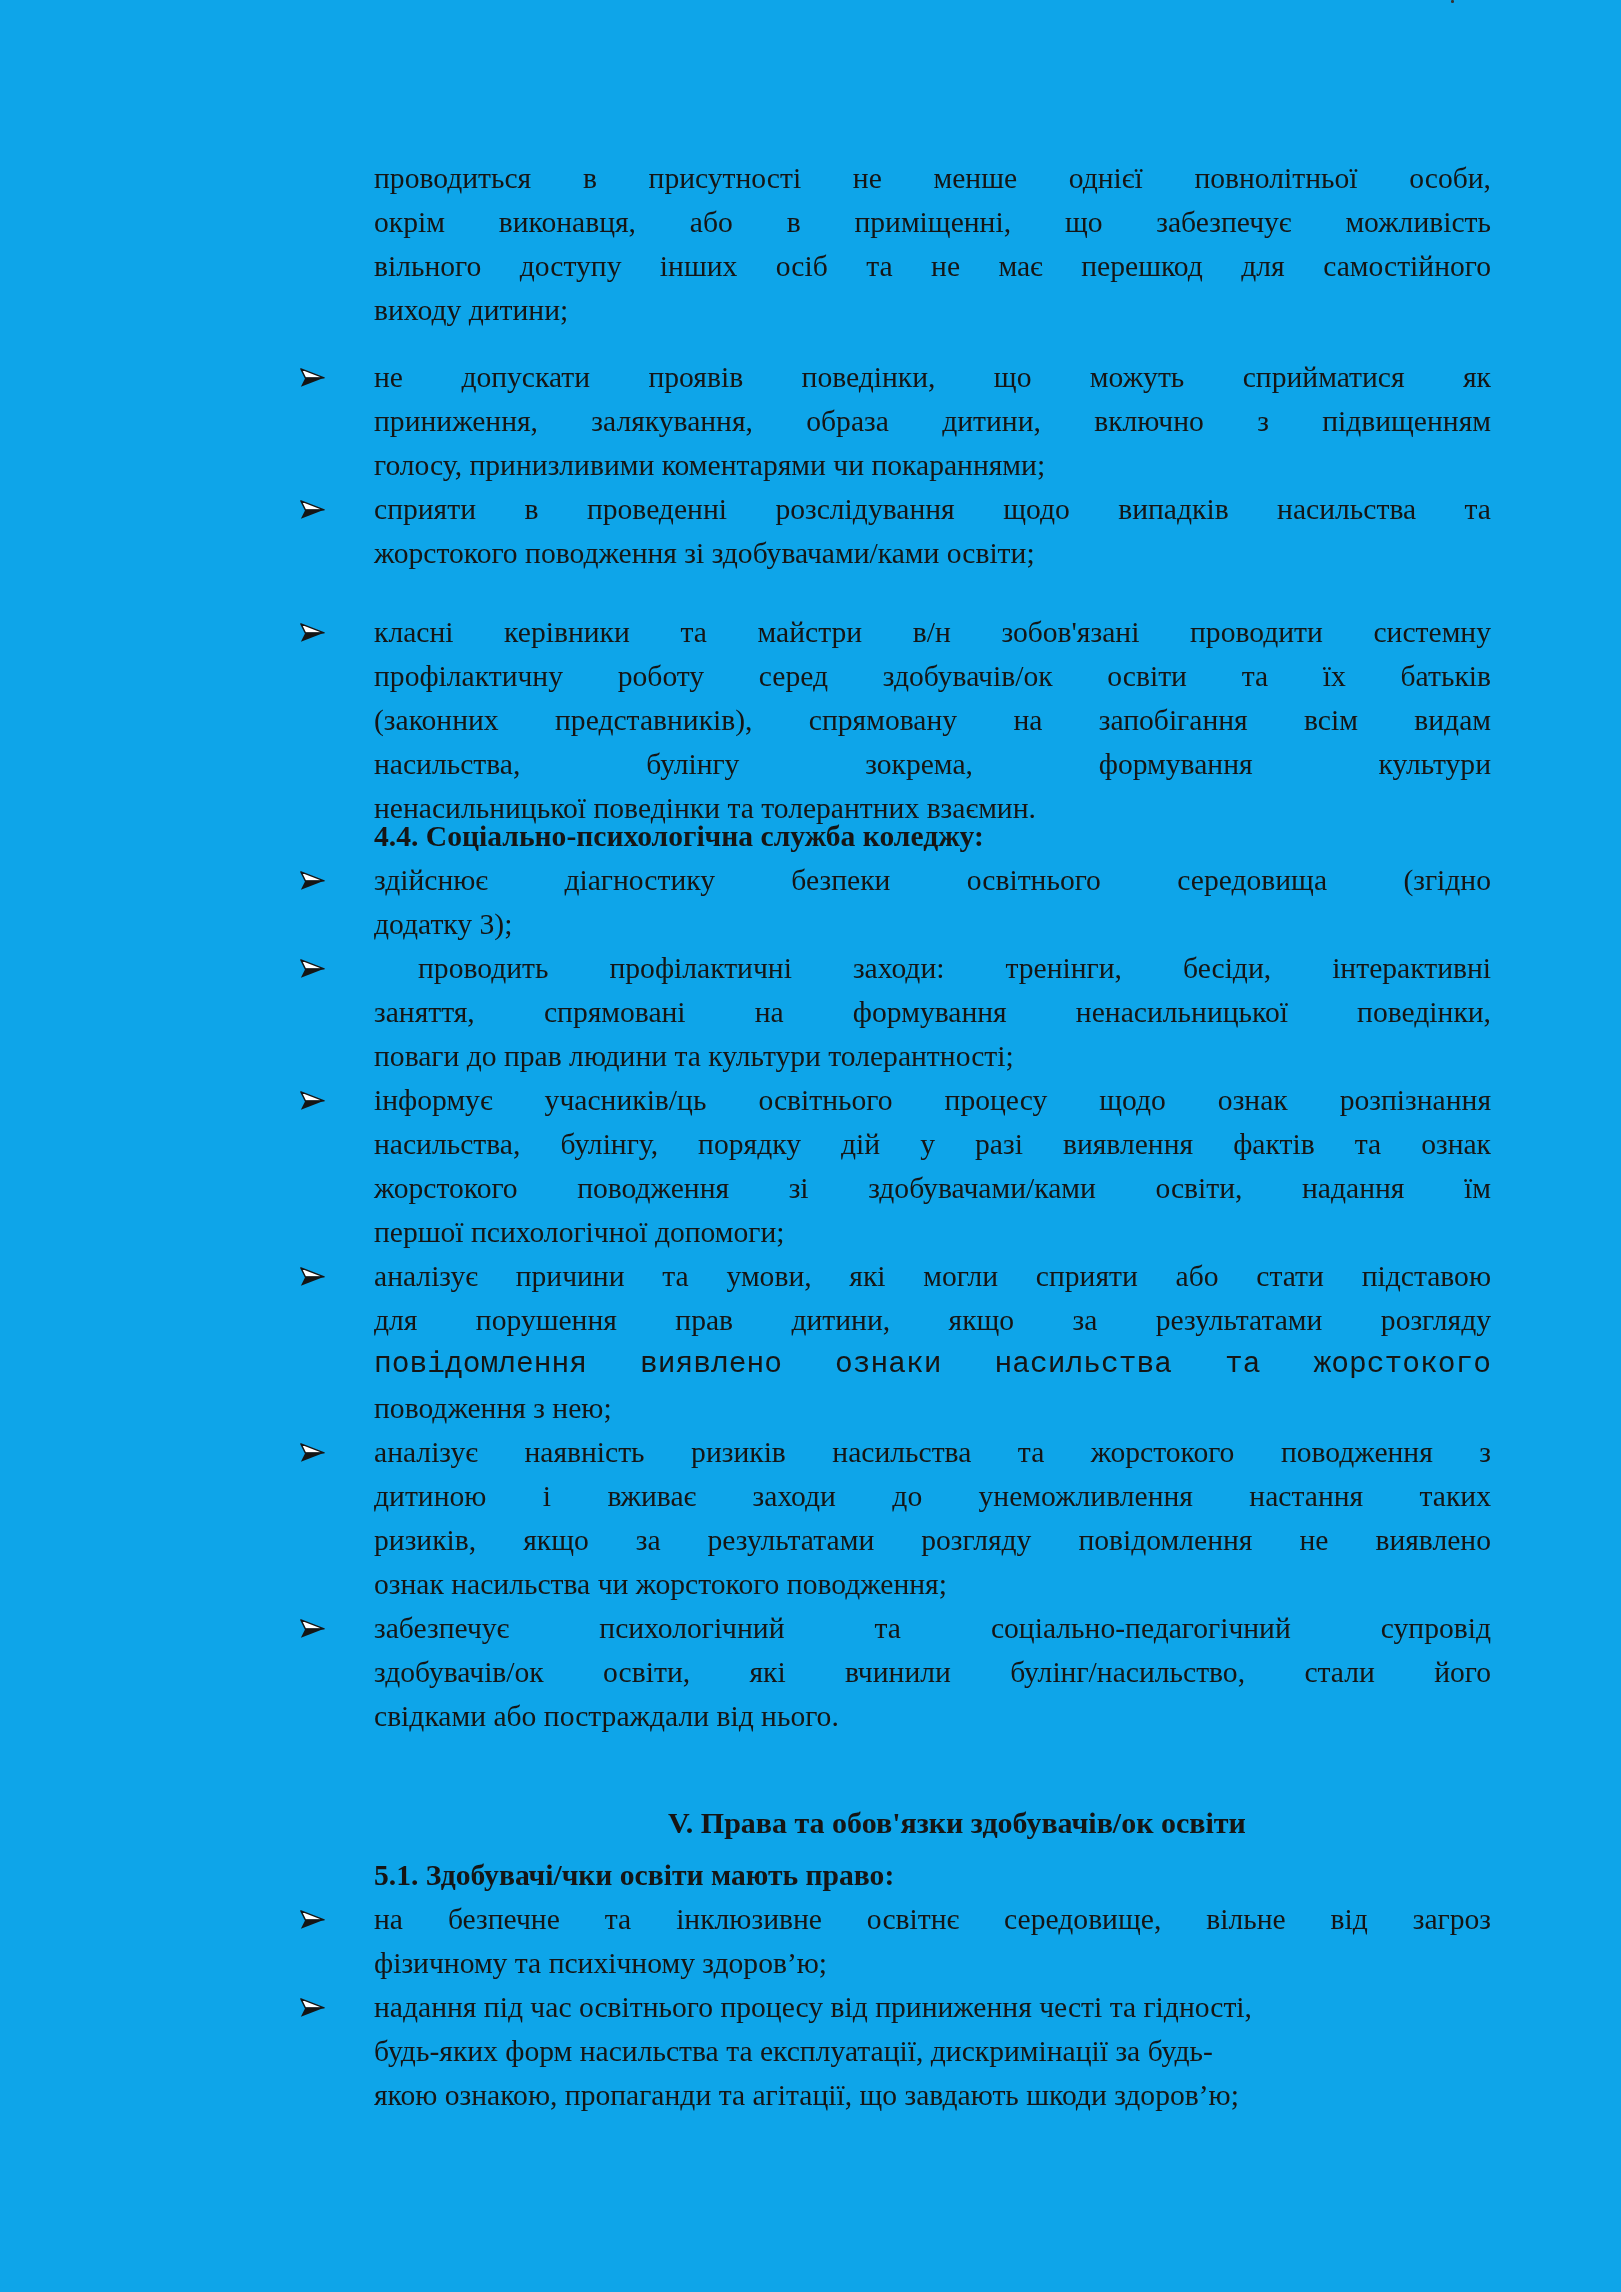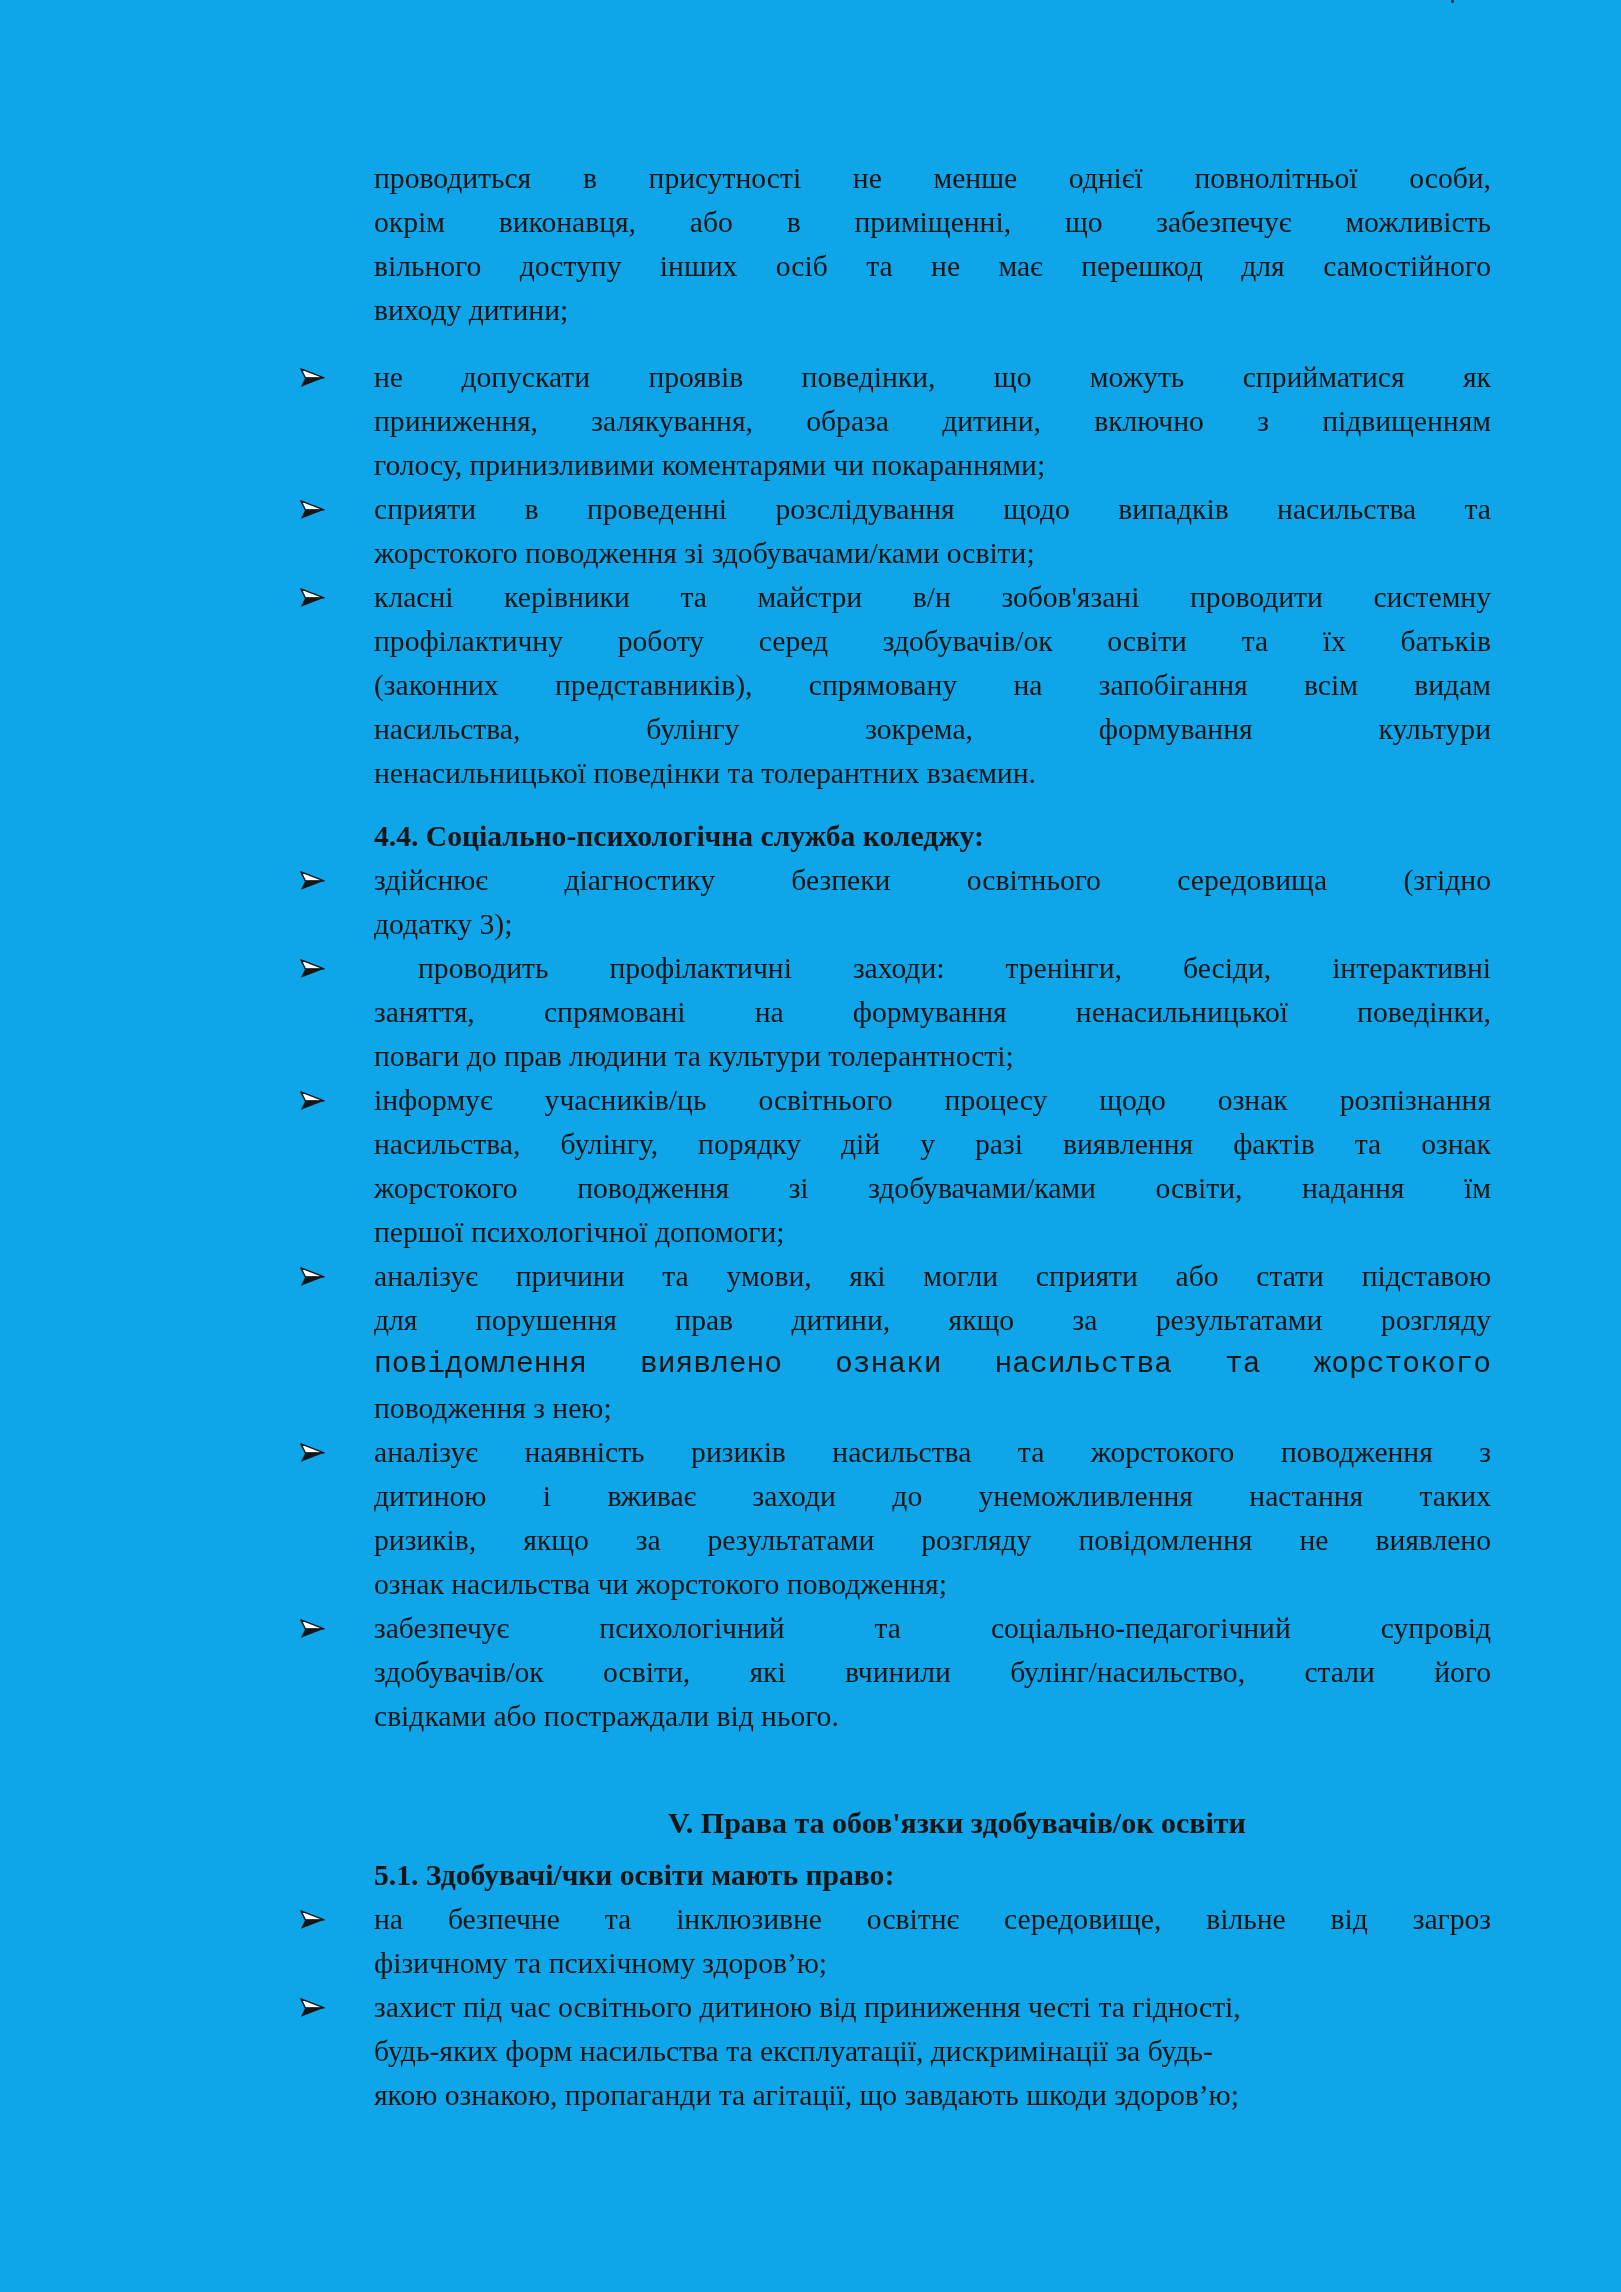--- a/index.html
+++ b/index.html
@@ -108,21 +108,21 @@
         </svg>
       <div class="line" style="white-space: normal;">сприяти в проведенні розслідування щодо випадків насильства та</div>
       <div class="line last">жорстокого поводження зі здобувачами/ками освіти;</div>
     </div>
 
     <div class="item">
       <svg class="bullet" viewBox="0 0 28 22">
           <path d="M1 1 L27 11 L6 11 Z" fill="#fff" stroke="#151515" stroke-width="1.6" stroke-linejoin="round"></path>
           <path d="M6 11 L27 11 L1 21 Z" fill="#151515"></path>
         </svg>
-      <div class="line" style="white-space: normal;">класні керівники та майстри в/н зобов'язані проводити системну</div>
+      <div class="line" style="white-space: normal; margin-top: 35px;">класні керівники та майстри в/н зобов'язані проводити системну</div>
       <div class="line" style="white-space: normal;">профілактичну роботу серед здобувачів/ок освіти та їх батьків</div>
       <div class="line" style="white-space: normal;">(законних представників), спрямовану на запобігання всім видам</div>
       <div class="line" style="white-space: normal;">насильства, булінгу зокрема, формування культури</div>
       <div class="line last">ненасильницької поведінки та толерантних взаємин.</div>
     </div>
   </div>
 
   <div class="block" style="top: 814px;">
     <div class="heading">4.4. Соціально-психологічна служба коледжу:</div>
 
@@ -201,19 +201,19 @@
         </svg>
       <div class="line" style="white-space: normal;">на безпечне та інклюзивне освітнє середовище, вільне від загроз</div>
       <div class="line last">фізичному та психічному здоров’ю;</div>
     </div>
 
     <div class="item">
       <svg class="bullet" viewBox="0 0 28 22">
           <path d="M1 1 L27 11 L6 11 Z" fill="#fff" stroke="#151515" stroke-width="1.6" stroke-linejoin="round"></path>
           <path d="M6 11 L27 11 L1 21 Z" fill="#151515"></path>
         </svg>
-      <div class="line last">захист під час освітнього дитиною від приниження честі та гідності,</div>
+      <div class="line last">надання під час освітнього процесу від приниження честі та гідності,</div>
       <div class="line last">будь-яких форм насильства та експлуатації, дискримінації за будь-</div>
       <div class="line last">якою ознакою, пропаганди та агітації, що завдають шкоди здоров’ю;</div>
     </div>
   </div>
 </div>
 
 
 </body></html>

